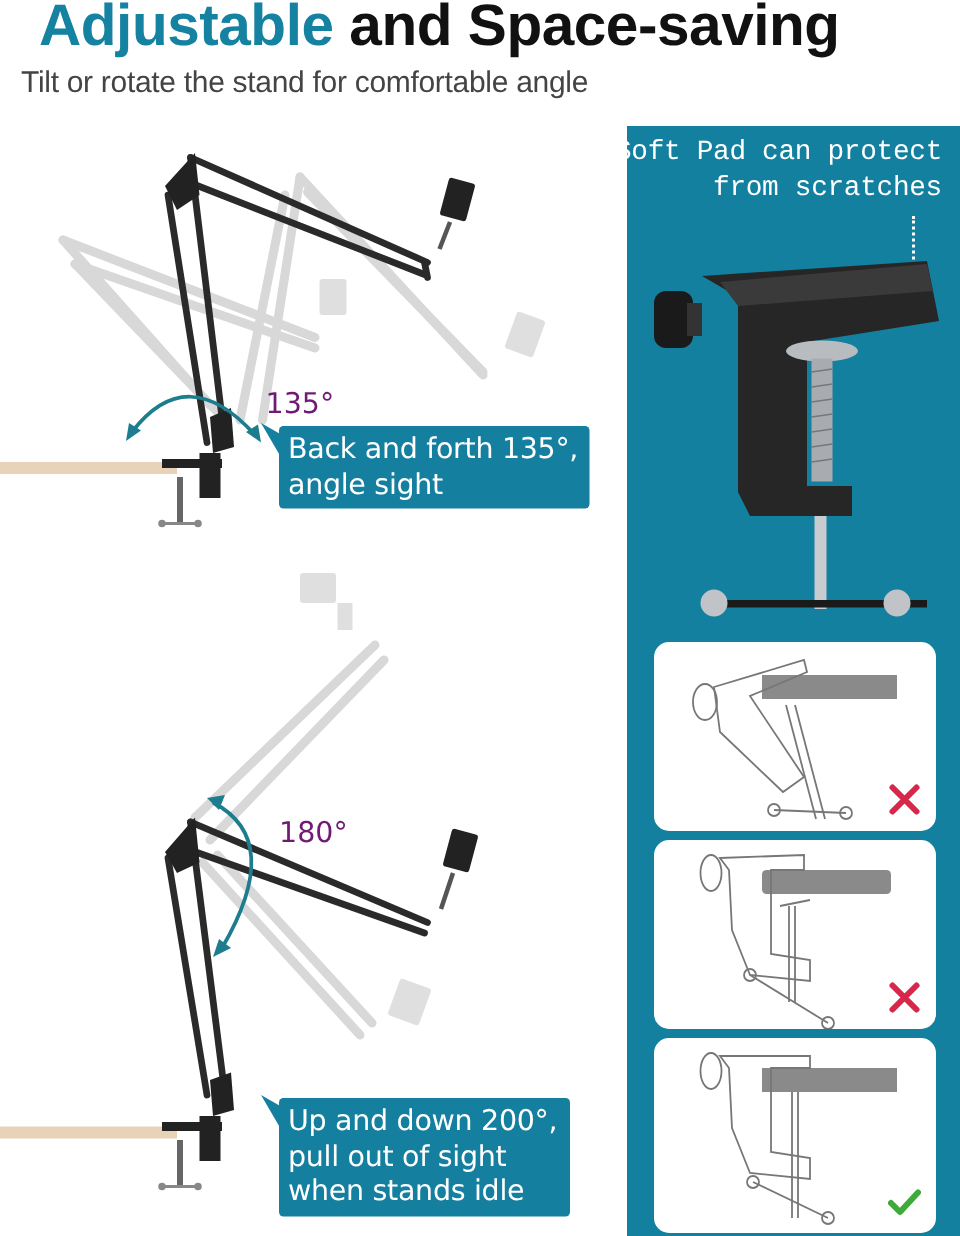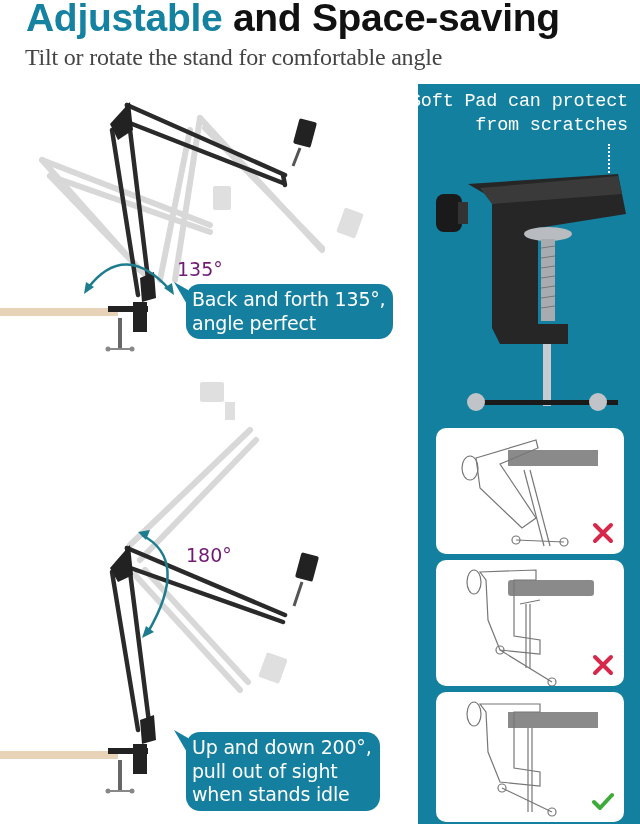--- a/index.html
+++ b/index.html
@@ -1,25 +1,25 @@
 <!DOCTYPE html>
 <html><head>
 <meta charset="utf-8">
 <style>
   html, body { margin:0; padding:0; }
   body { width:640px; height:824px; background:#ffffff; position:relative; overflow:hidden; font-family:"DejaVu Sans", sans-serif; }
   .title { position:absolute; left:26px; top:-4px; font-family:"Liberation Sans", sans-serif; font-weight:bold; font-size:39px; letter-spacing:-0.3px; white-space:nowrap; }
   .title .accent { color:#1482a0; }
   .title .rest { color:#111111; }
-  .subtitle { position:absolute; left:25px; top:44px; font-family:Liberation Serif, serif; font-size:24px; color:#444; white-space:nowrap; letter-spacing:-0.2px; }
+  .subtitle { position:absolute; left:14px; top:44px; font-family:Liberation Sans, sans-serif; font-size:20px; color:#444; white-space:nowrap; letter-spacing:-0.2px; }
 
   .scene { position:absolute; left:0; }
   .scene svg { display:block; }
 
-  .callout { position:absolute; background:#157fa0; color:#fff; border-radius:14px; font-size:19px; line-height:23.5px; padding:4px 8px 4px 6px; letter-spacing:-0.2px; }
+  .callout { position:absolute; background:#157fa0; color:#fff; border-radius:3px; font-size:19px; line-height:23.5px; padding:4px 8px 4px 6px; letter-spacing:-0.2px; }
   .callout::before { content:""; position:absolute; left:-13px; top:6px; border-style:solid; border-width:0 0 18px 14px; border-color:transparent transparent transparent transparent; }
   .callout .tail { position:absolute; left:-12px; top:2px; width:0; height:0; border-top:0 solid transparent; border-right:14px solid #157fa0; border-bottom:16px solid transparent; transform:skewY(30deg); }
   .callout .line { display:block; white-space:nowrap; }
   .angle-label { position:absolute; color:#701a75; font-size:19px; font-weight:500; }
 
   .panel { position:absolute; left:418px; top:84px; width:222px; height:740px; background:#13809f; }
   .panel-caption { position:absolute; right:12px; top:6px; text-align:right; color:#fff; font-size:18.5px; line-height:24px; letter-spacing:-0.2px;font-family:Liberation Mono, monospace; }
   .panel-caption .line { display:block; white-space:nowrap; }
   .dotted-pointer { position:absolute; left:190px; top:60px; width:0; height:40px; border-left:2px dotted #ffffff; }
   .pointer-dot { position:absolute; left:187px; top:99px; width:7px; height:7px; border-radius:50%; background:#fff; }
@@ -77,21 +77,21 @@
 
     <path d="M88 208 Q125 160 170 210" stroke="#1d7d8e" stroke-width="2.5" fill="none"></path>
     <polygon points="84,214 86,202 94,207" fill="#1d7d8e"></polygon>
     <polygon points="174,215 164,208 172,203" fill="#1d7d8e"></polygon>
   </svg>
 </div>
 <div class="angle-label" style="left:177px; top:258px;">135°</div>
 <div class="callout" style="left:186px; top:284px;">
   <span class="tail"></span>
   <span class="line">Back and forth 135°,</span>
-  <span class="line">angle perfect</span>
+  <span class="line">angle sight</span>
 </div>
 
 <div class="scene" style="top:370px;">
   <svg width="410" height="454" viewBox="0 0 410 454">
     <g stroke="#d4d4d4" stroke-width="6" fill="none" stroke-linecap="round" opacity="0.9">
       <line x1="130" y1="175" x2="250" y2="60"></line>
       <line x1="140" y1="190" x2="256" y2="70"></line>
       <rect x="200" y="12" width="24" height="20" rx="2" fill="#dcdcdc" stroke="none"></rect>
       <rect x="225" y="32" width="10" height="18" fill="#dcdcdc" stroke="none"></rect>
       <line x1="135" y1="205" x2="240" y2="320"></line>

